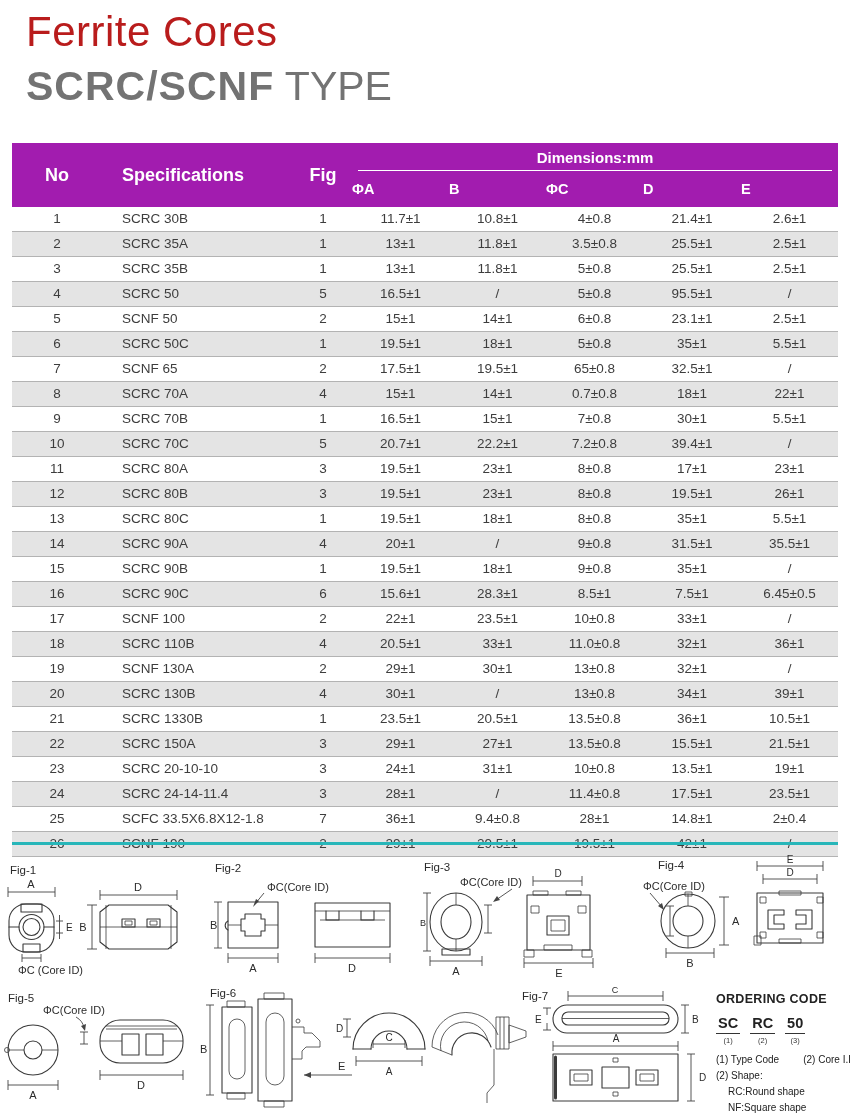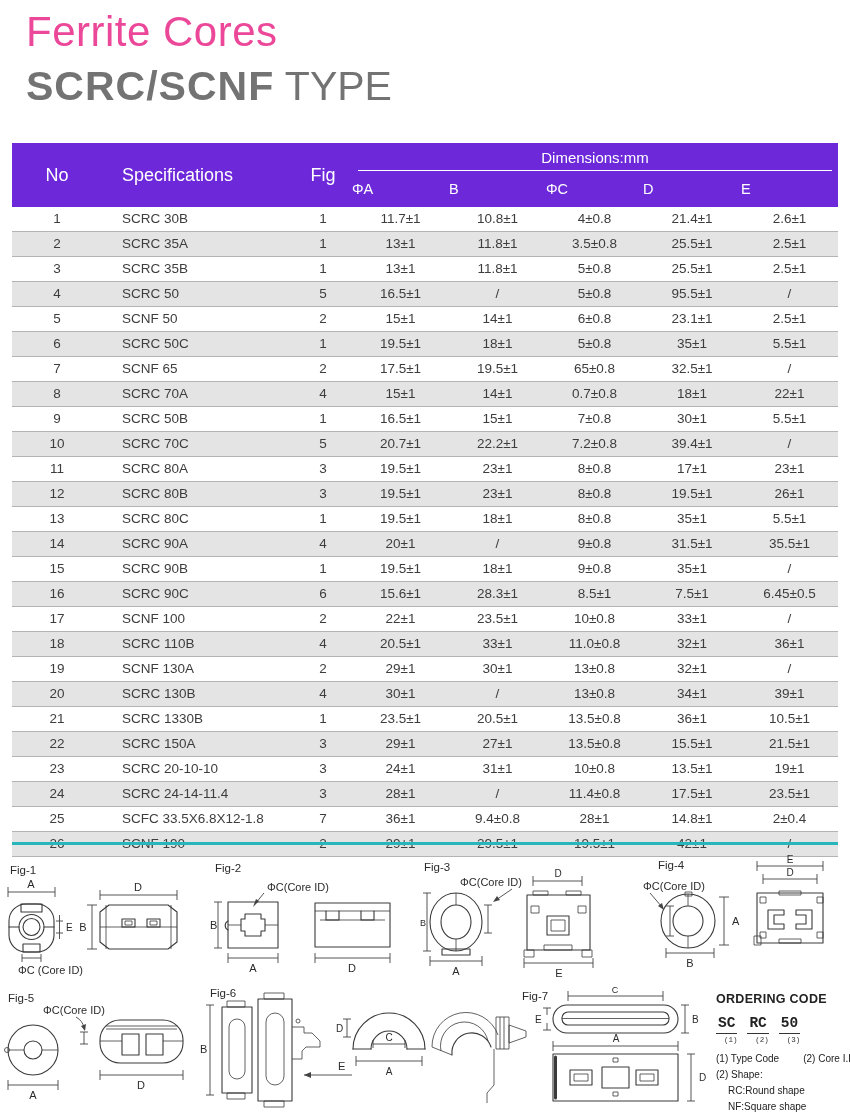--- a/index.html
+++ b/index.html
@@ -1,29 +1,29 @@
 <!DOCTYPE html>
 <html><head>
 <meta charset="utf-8">
 <style>
   html,body{margin:0;padding:0;}
   body{
     width:850px;height:1113px;position:relative;background:#fff;
     font-family:"Liberation Sans",sans-serif;overflow:hidden;
   }
-  .title{position:absolute;left:26px;top:8px;font-size:42px;color:#ec4899;letter-spacing:0.5px;}
+  .title{position:absolute;left:26px;top:8px;font-size:42px;color:#b91c1c;letter-spacing:0.5px;}
   .subtitle{position:absolute;left:26px;top:63px;font-size:41px;color:#737373;white-space:pre;}
   .sub-b{font-weight:900;letter-spacing:1px;}
   .sub-r{font-weight:400;}
 
   table.spec{
     position:absolute;left:12px;top:143px;width:826px;
     border-collapse:collapse;table-layout:fixed;
   }
-  thead th{background:#6d28d9;color:#fff;font-weight:400;padding:0;}
+  thead th{background:#a21caf;color:#fff;font-weight:700;padding:0;}
   thead tr.toprow th{font-size:18px;}
   thead th.c-no{text-align:center;}
   thead th.c-spec{text-align:left;padding-left:20px;}
   thead th.c-fig{text-align:center;margin-top:31px;}
   thead th.c-dims{vertical-align:top;padding-top:6px;height:30px;}
   .dims-label{display:block;margin:0 6px;text-align:center;font-size:15px;
     border-bottom:1px solid #fff;padding-bottom:4px;}
   thead tr.subhead th{font-size:14.5px;height:26px;text-align:left;vertical-align:top;padding-top:2px;}
   tbody td{height:24px;font-size:13.5px;color:#3d3d3d;text-align:center;padding:0;line-height:24px;}
   tbody td.spec-cell{text-align:left;padding-left:20px;}
@@ -37,21 +37,21 @@
   .ah{fill:#444;stroke:none;}
   svg text{font-family:"Liberation Sans",sans-serif;fill:#2b2b2b;}
   .figtitle{font-size:11.5px;}
   .lbl{font-size:11px;}
   .lbls{font-size:10px;}
   .lblxs{font-size:9px;}
 
   .ordering{position:absolute;left:716px;top:992px;width:134px;color:#222;}
   .oc-title{font-size:12.5px;font-weight:700;letter-spacing:0.3px;}
   .oc-codes{display:flex;gap:10px;margin-top:9px;}
-  .oc-part{text-align:right;font-family:Liberation Mono, monospace;}
+  .oc-part{text-align:center;}
   .oc-code{font-size:14.5px;font-weight:700;border-bottom:1.5px solid #333;padding:0 2px 2px 2px;}
   .oc-num{font-size:7.5px;margin-top:2px;color:#333;}
   .oc-note-row{display:flex;gap:24px;margin-top:9px;font-size:10px;white-space:nowrap;text-align:right;}
   .oc-note{font-size:10px;margin-top:5px;}
   .oc-note.indent{margin-left:12px;}
 </style>
 </head>
 <body>
 
 <div class="title">Ferrite Cores</div>
@@ -161,21 +161,21 @@
         <td class="spec-cell">SCRC 70A</td>
         <td>4</td>
         <td>15±1</td>
         <td>14±1</td>
         <td>0.7±0.8</td>
         <td>18±1</td>
         <td>22±1</td>
       </tr>
       <tr>
         <td>9</td>
-        <td class="spec-cell">SCRC 50B</td>
+        <td class="spec-cell">SCRC 70B</td>
         <td>1</td>
         <td>16.5±1</td>
         <td>15±1</td>
         <td>7±0.8</td>
         <td>30±1</td>
         <td>5.5±1</td>
       </tr>
       <tr class="stripe">
         <td>10</td>
         <td class="spec-cell">SCRC 70C</td>

